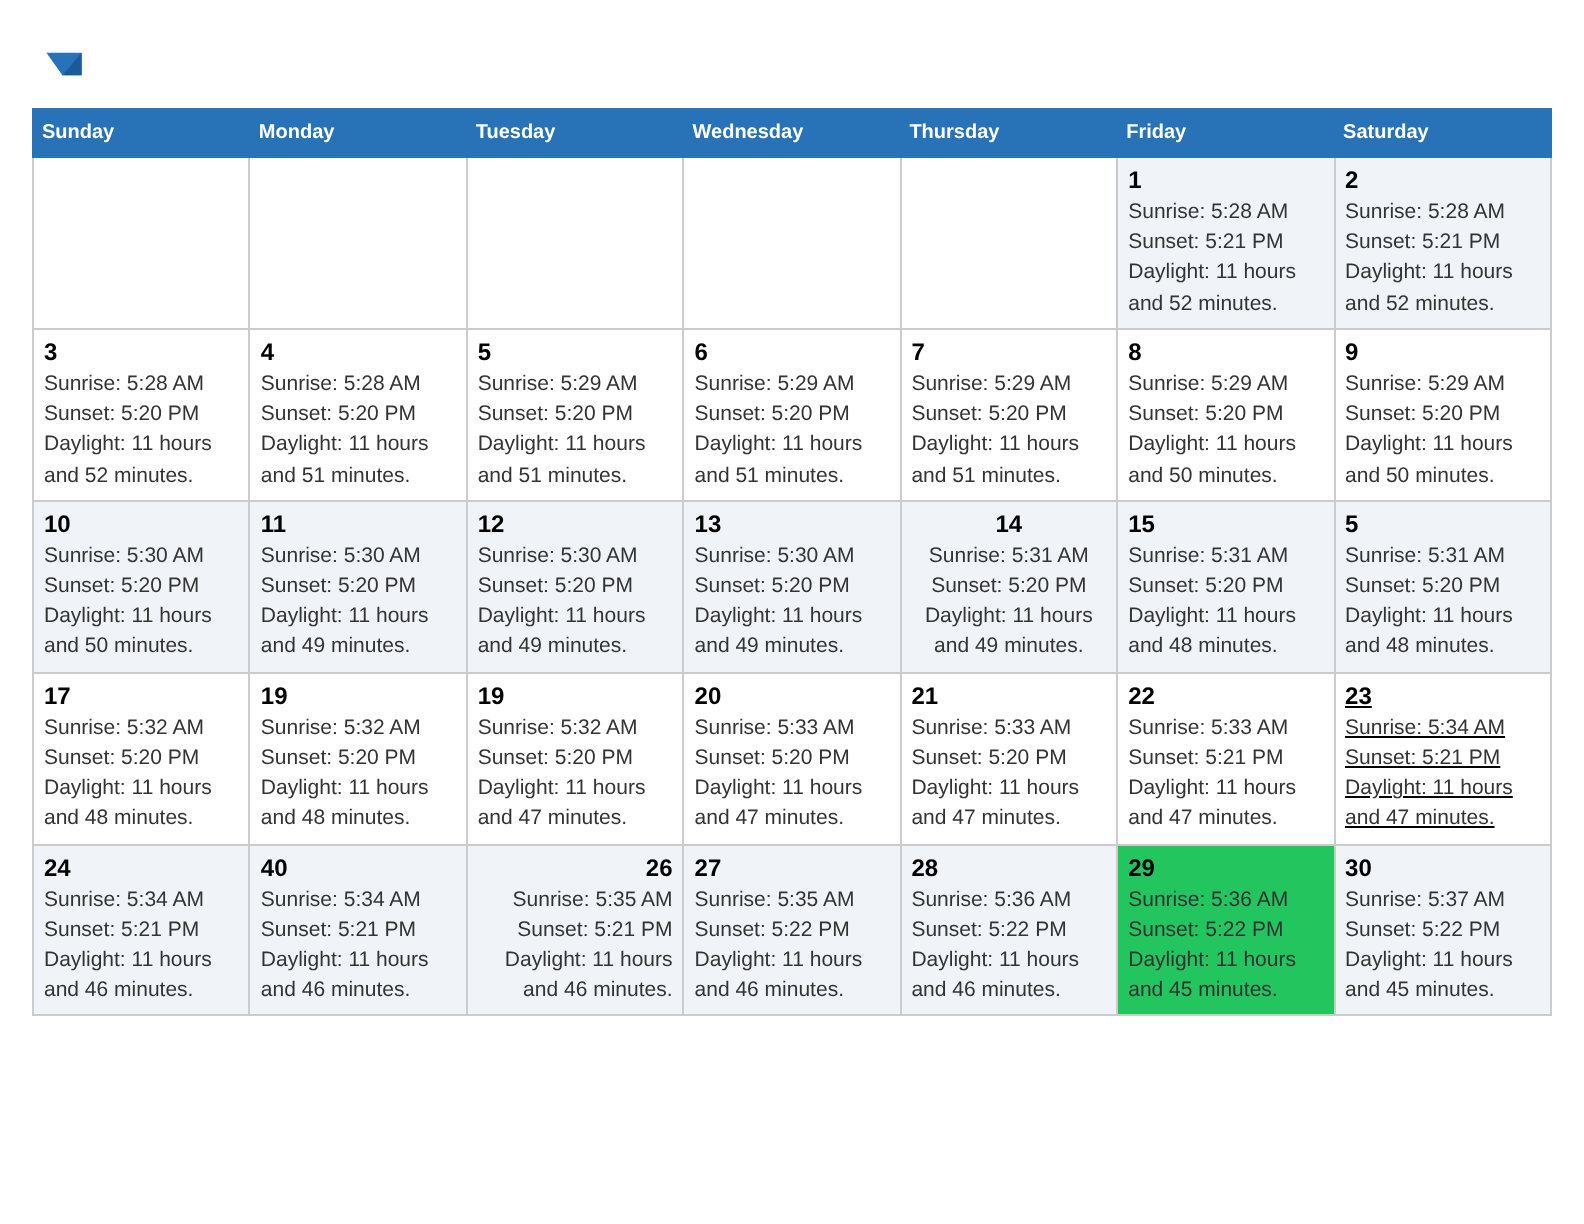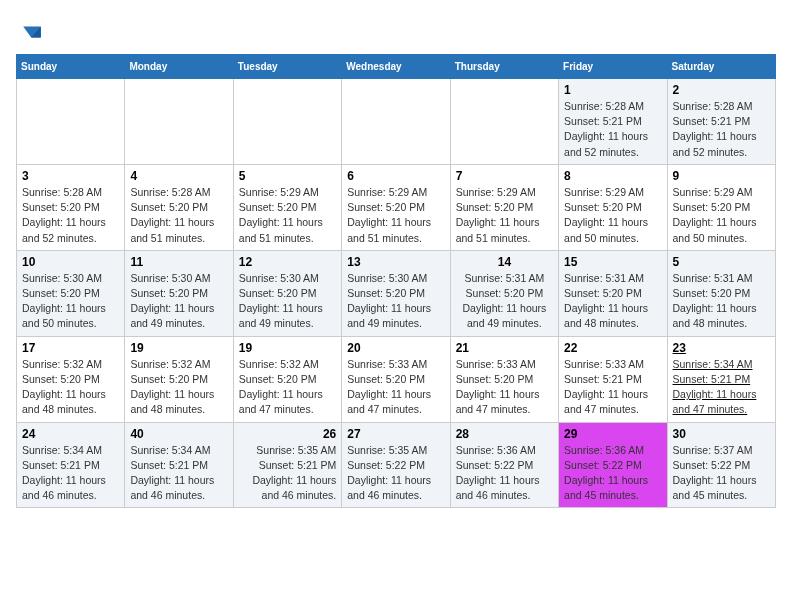--- a/index.html
+++ b/index.html
@@ -170,17 +170,17 @@
         <td style="background: rgb(255, 255, 255); margin-left: 45px;"><span class="day-number">21</span><span class="day-info">Sunrise: 5:33 AM<br>Sunset: 5:20 PM<br>Daylight: 11 hours<br>and 47 minutes.</span></td>
         <td style="background: rgb(255, 255, 255);"><span class="day-number">22</span><span class="day-info">Sunrise: 5:33 AM<br>Sunset: 5:21 PM<br>Daylight: 11 hours<br>and 47 minutes.</span></td>
         <td style="background: rgb(255, 255, 255); text-decoration: underline;"><span class="day-number">23</span><span class="day-info">Sunrise: 5:34 AM<br>Sunset: 5:21 PM<br>Daylight: 11 hours<br>and 47 minutes.</span></td>
       </tr>
       <tr class="row-odd">
         <td style="background: rgb(240, 244, 248);"><span class="day-number">24</span><span class="day-info">Sunrise: 5:34 AM<br>Sunset: 5:21 PM<br>Daylight: 11 hours<br>and 46 minutes.</span></td>
         <td style="background: rgb(240, 244, 248);"><span class="day-number">40</span><span class="day-info">Sunrise: 5:34 AM<br>Sunset: 5:21 PM<br>Daylight: 11 hours<br>and 46 minutes.</span></td>
         <td style="background: rgb(240, 244, 248); text-align: right;"><span class="day-number">26</span><span class="day-info">Sunrise: 5:35 AM<br>Sunset: 5:21 PM<br>Daylight: 11 hours<br>and 46 minutes.</span></td>
         <td style="background: rgb(240, 244, 248); margin-left: 35px;"><span class="day-number">27</span><span class="day-info">Sunrise: 5:35 AM<br>Sunset: 5:22 PM<br>Daylight: 11 hours<br>and 46 minutes.</span></td>
         <td style="background: rgb(240, 244, 248);"><span class="day-number">28</span><span class="day-info">Sunrise: 5:36 AM<br>Sunset: 5:22 PM<br>Daylight: 11 hours<br>and 46 minutes.</span></td>
-        <td style="background: #d946ef;"><span class="day-number">29</span><span class="day-info">Sunrise: 5:36 AM<br>Sunset: 5:22 PM<br>Daylight: 11 hours<br>and 45 minutes.</span></td>
+        <td style="background: #22c55e;"><span class="day-number">29</span><span class="day-info">Sunrise: 5:36 AM<br>Sunset: 5:22 PM<br>Daylight: 11 hours<br>and 45 minutes.</span></td>
         <td style="background: rgb(240, 244, 248);"><span class="day-number">30</span><span class="day-info">Sunrise: 5:37 AM<br>Sunset: 5:22 PM<br>Daylight: 11 hours<br>and 45 minutes.</span></td>
       </tr>
     </tbody>
 </table>
 
 </body></html>

